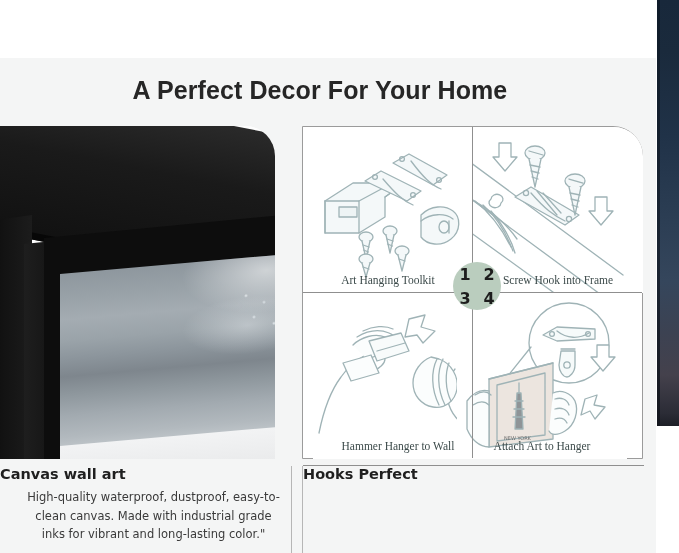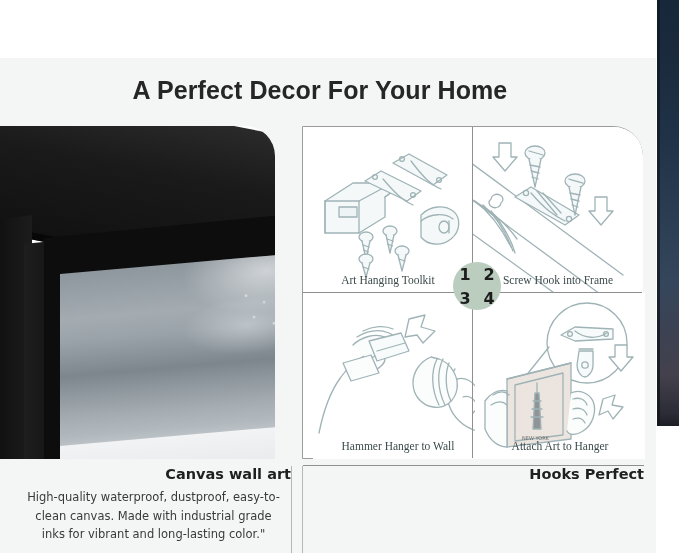--- a/index.html
+++ b/index.html
@@ -119,21 +119,21 @@
     border: 1px solid #9b9b9b;
     border-top-right-radius: 30px;
   }
   .cell {
     position: absolute; width: 170px; height: 166px;
     overflow: hidden; background: #ffffff;
   }
   .cell.c1 { left: 0;     top: 0;   }
   .cell.c2 { left: 170px; top: 0;   border-top-right-radius:29px; }
   .cell.c3 { left: 10px;     top: 166px; }
-  .cell.c4 { left: 172px; top: 166px; }
+  .cell.c4 { left: 154px; top: 166px; }
   .vline { position:absolute; left:169px; top:0; width:1px; height:331px; background:#8f8f8f; }
   .hline { position:absolute; left:0; top:165px; width:339px; height:1px; background:#8f8f8f; }
 
   .cell-label {
     position: absolute; left: 0; bottom: 7px; width: 100%;
     text-align: center; font-size: 11.5px; color: #3c4a4a;
     font-family: Liberation Serif, serif;
   }
   .cell.c2 .cell-label, .cell.c4 .cell-label { }
 
@@ -156,21 +156,21 @@
     font-size: 16px; font-weight: bold; color:#1d1d1d;
     font-family: "DejaVu Sans", sans-serif;
   }
 
   
   .captions { position:absolute; left:0; top:466px; width:656px; height:87px; }
   .cap { position:absolute; top:0; }
   .cap-left  { left: 0;    width: 291px; }
   .cap-right { left: 303px; width: 341px; }
   .cap h3 {
-    text-align:right; font-size:14.5px; font-weight:bold;
+    text-align:left; font-size:14.5px; font-weight:bold;
     color:#1f1f1f; margin-bottom:6px;
     font-family: "DejaVu Sans", sans-serif;
   }
   .cap p {
     text-align:center; font-size:11.5px; line-height:1.62; color:#3a3a3a;
     padding: 0 10px;
     font-family: "DejaVu Sans", sans-serif;
     margin-left: 16px;
   }
   .cap-div {

